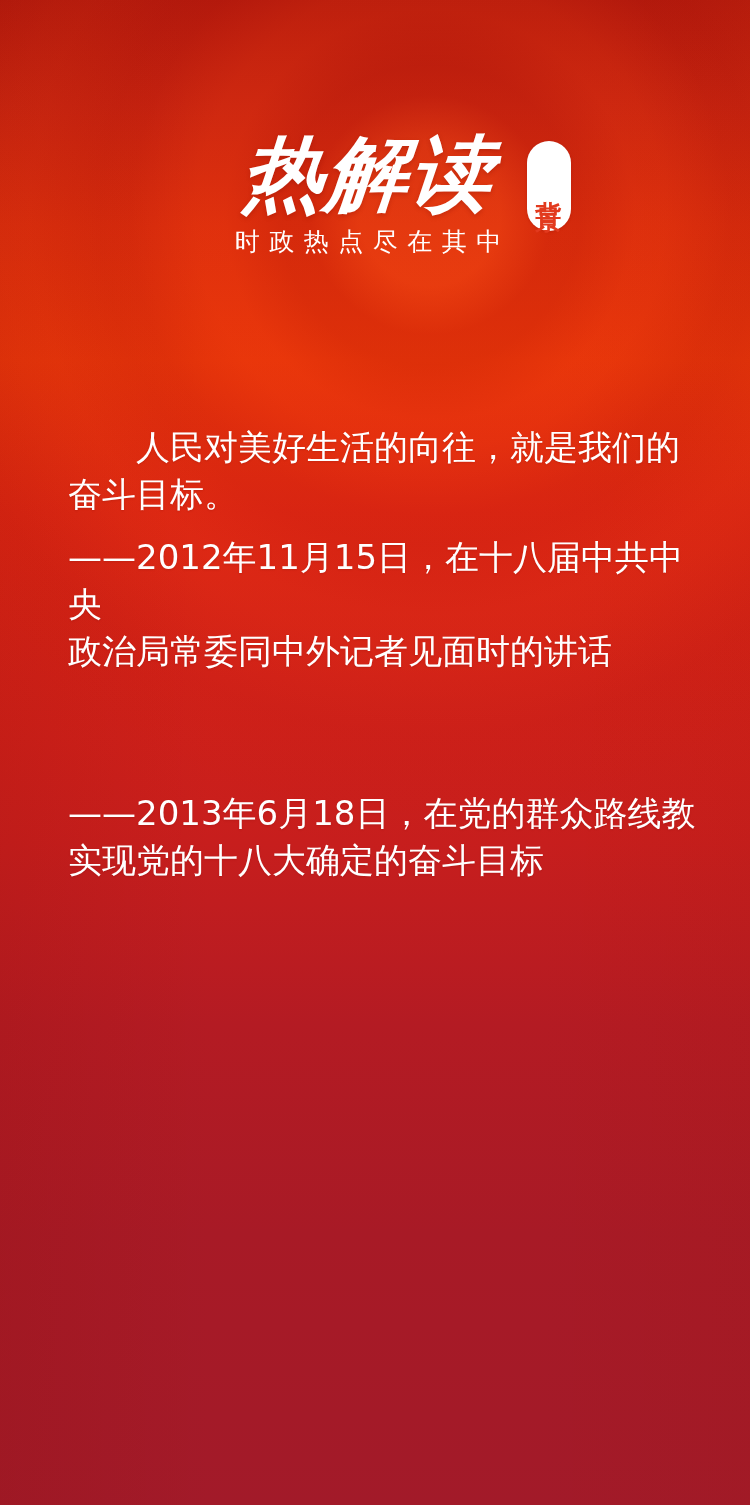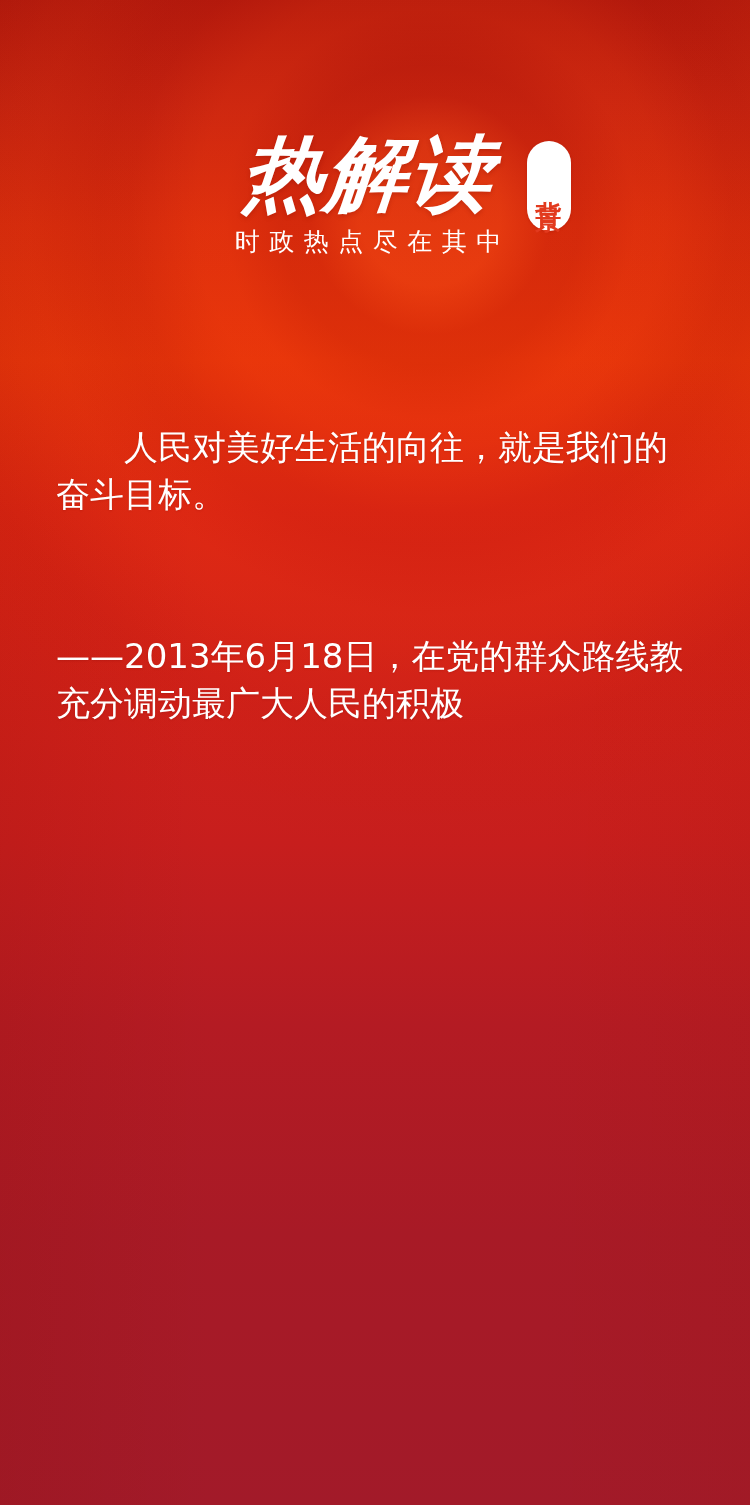--- a/index.html
+++ b/index.html
@@ -88,21 +88,21 @@
     font-weight: 700;
     letter-spacing: 7px;
     color: #e23a1e;
     line-height: 1;
   }
 
   
   .quotes {
     position: absolute;
     top: 424px;
-    left: 56px;
+    left: 68px;
     width: 630px;
   }
   .quote-group + .quote-group { margin-top: 115px; }
   .quote-text, .quote-source {
     font-size: 34px;
     line-height: 47px;
     font-weight: 400;
     color: #ffffff;
     white-space: pre-line;
     text-shadow: 0 1px 2px rgba(110,10,10,0.18);
@@ -125,22 +125,24 @@
         <span class="badge-label">背景</span>
       </div>
     </div>
   </header>
 
   <main class="quotes">
 
     <section class="quote-group">
       <p class="quote-text">人民对美好生活的向往，就是我们的
 奋斗目标。</p>
+      <p class="quote-source">——2012年11月15日，在十八届中共中央
+政治局常委同中外记者见面时的讲话</p>
     </section>
 
     <section class="quote-group">
       <p class="quote-source">——2013年6月18日，在党的群众路线教
-充分调动最广大人民的积极</p>
+实现党的十八大确定的奋斗目标</p>
     </section>
 
 
   </main>
 </div>
 
 </body></html>

